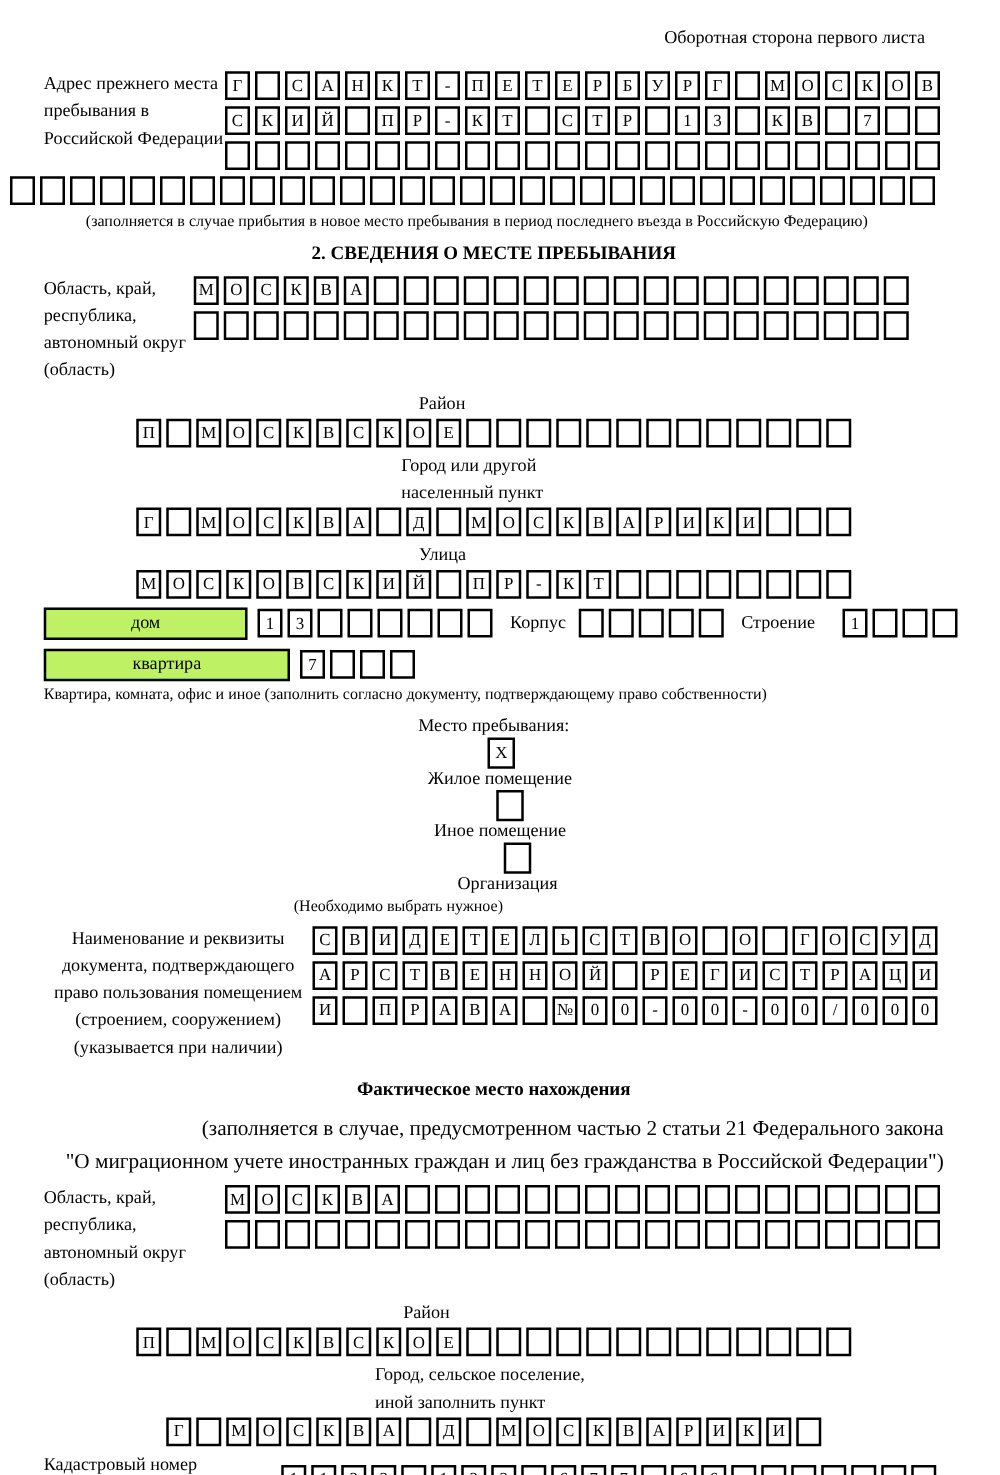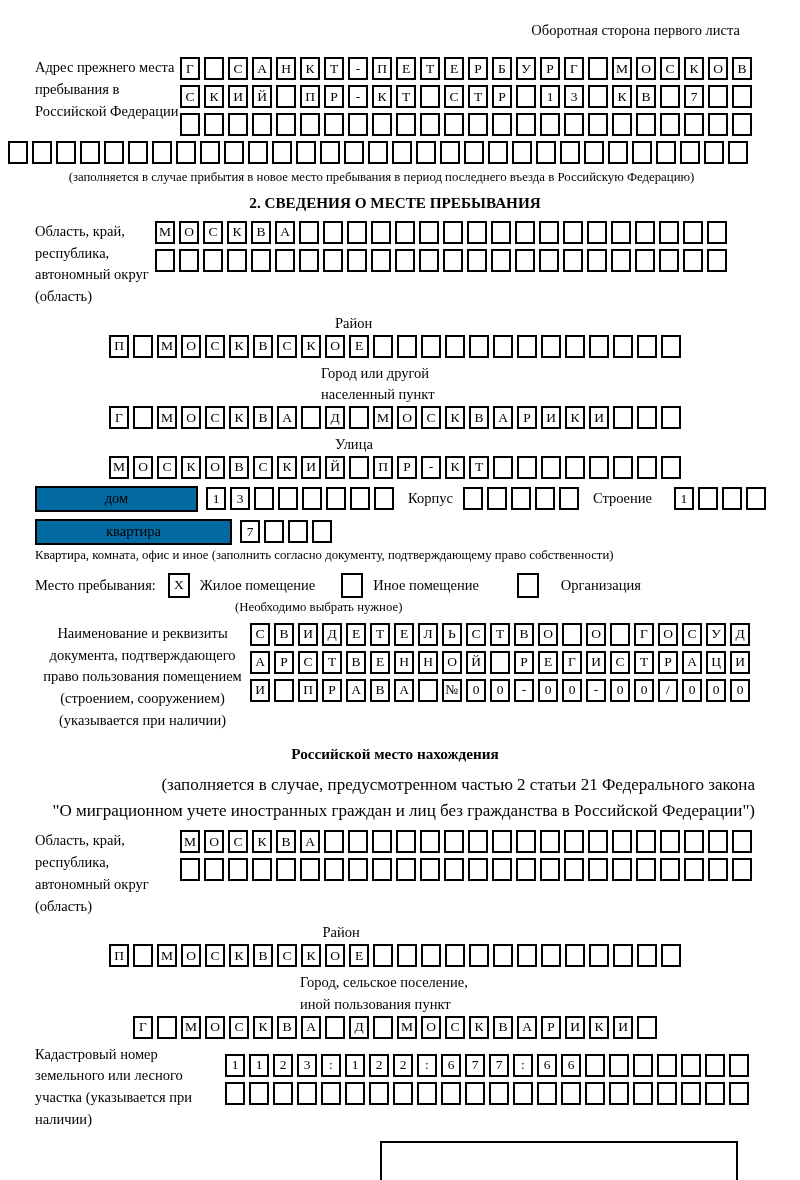--- a/index.html
+++ b/index.html
@@ -11,23 +11,23 @@
   .fieldblock.vcenter{align-items:center;flex-direction:column;}
   .rows{display:flex;flex-direction:column;gap:5px;}
   .cellrow{display:flex;gap:4px;flex:none;}
   .cell{width:20px;height:23px;border:2px solid #000;box-sizing:border-box;display:flex;align-items:center;justify-content:center;font-size:13.5px;flex:none;background:#fff;}
   .w120{width:120px;} .w145{width:145px;} .w148{width:148px;} .w190{width:190px;} .w215{width:215px;text-align:center;}
   .fullrow{margin-left:-27px;margin-top:5px;}
   .note{font-size:12.8px;line-height:1.4;}
   .note.center{text-align:center;margin:5px 0 7px -27px;}
   .sec-title{font-weight:bold;font-size:15.2px;text-align:center;margin:7px 0 9px 0;}
   .houserow{display:flex;align-items:center;margin:7px 0 2px 0;}
-  .bigbox{border:2px solid #000;height:26px;box-sizing:border-box;display:flex;align-items:center;justify-content:center;font-size:14.5px;flex:none;background:#0369a1;}
+  .bigbox{border:2px solid #000;height:26px;box-sizing:border-box;display:flex;align-items:center;justify-content:center;font-size:14.5px;flex:none;background:#bef264;}
   .inline-label{font-size:14.5px;flex:none;}
-  .stayrow{display:flex;align-items:center;margin:8px 0 2px 0;font-size:14.5px;}
+  .stayrow{display:flex;align-items:center;margin:8px 0 2px 0;font-size:14.5px;flex-direction:column;}
   .chk .cell{width:22px;height:25px;}
   .subnote{font-size:12.8px;margin:2px 0 8px 200px;}
   .fact-note{font-size:17px;text-align:right;line-height:1.55;margin-bottom:6px;}
   .stamp-wrap{width:382px;margin-left:auto;margin-right:5px;margin-top:10px;}
   .stamp-box{width:358px;height:172px;border:2px solid #000;box-sizing:border-box;margin:0 auto;background:#fff;}
 </style>
 </head>
 <body>
 
 <div class="page">
@@ -431,21 +431,21 @@
           <span class="cell">0</span>
           <span class="cell">0</span>
           <span class="cell">/</span>
           <span class="cell">0</span>
           <span class="cell">0</span>
           <span class="cell">0</span>
         </div>
     </div>
   </div>
 
-  <div class="sec-title" style="margin-top:13px;">Российской место нахождения</div>
+  <div class="sec-title" style="margin-top:13px;">Фактическое место нахождения</div>
   <div class="fact-note">
     <span>(заполняется в случае, предусмотренном частью 2 статьи 21 Федерального закона</span><br>
     <span>"О миграционном учете иностранных граждан и лиц без гражданства в Российской Федерации")</span>
   </div>
 
   <div class="fieldblock">
     <div class="label w145">Область, край, республика, автономный округ (область)</div>
     <div class="rows">
       <div class="cellrow">
           <span class="cell">М</span>
@@ -526,21 +526,21 @@
         <span class="cell"></span>
         <span class="cell"></span>
         <span class="cell"></span>
         <span class="cell"></span>
         <span class="cell"></span>
         <span class="cell"></span>
       </div>
   </div>
 
   <div class="fieldblock vcenter">
-    <div class="label w190">Город, сельское поселение, иной пользования пункт</div>
+    <div class="label w190">Город, сельское поселение, иной заполнить пункт</div>
     <div class="cellrow">
         <span class="cell">Г</span>
         <span class="cell"></span>
         <span class="cell">М</span>
         <span class="cell">О</span>
         <span class="cell">С</span>
         <span class="cell">К</span>
         <span class="cell">В</span>
         <span class="cell">А</span>
         <span class="cell"></span>

